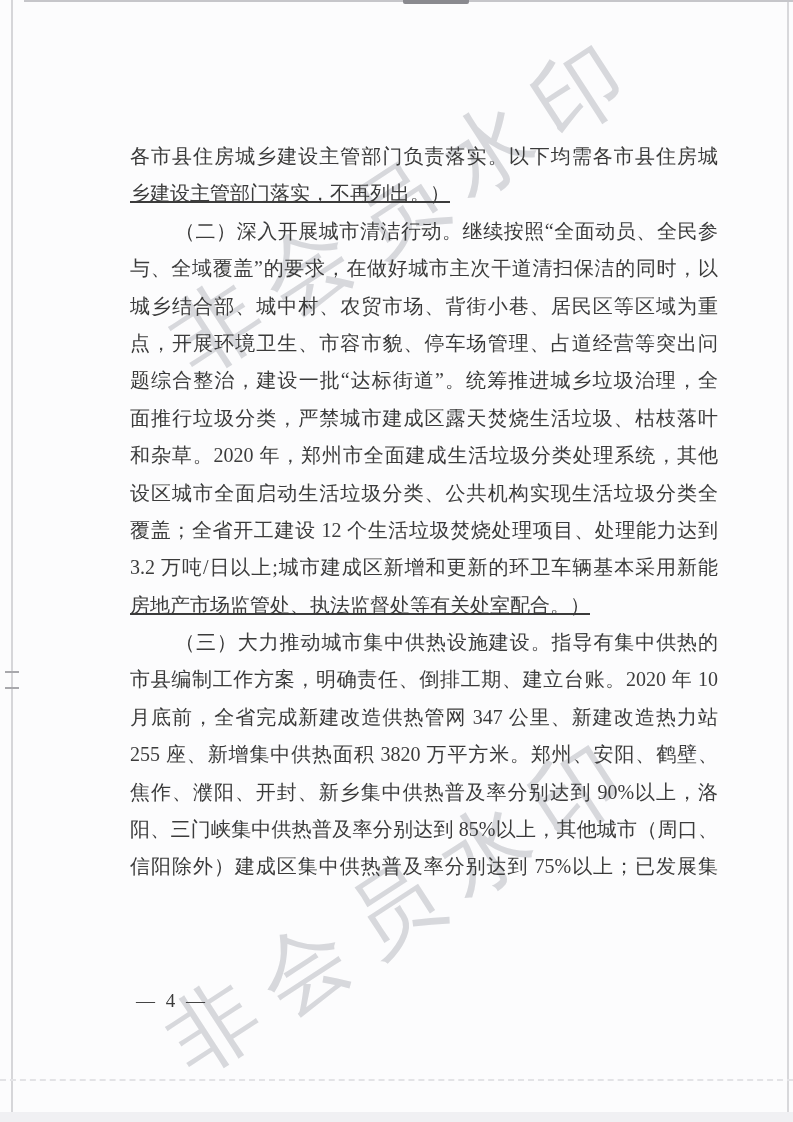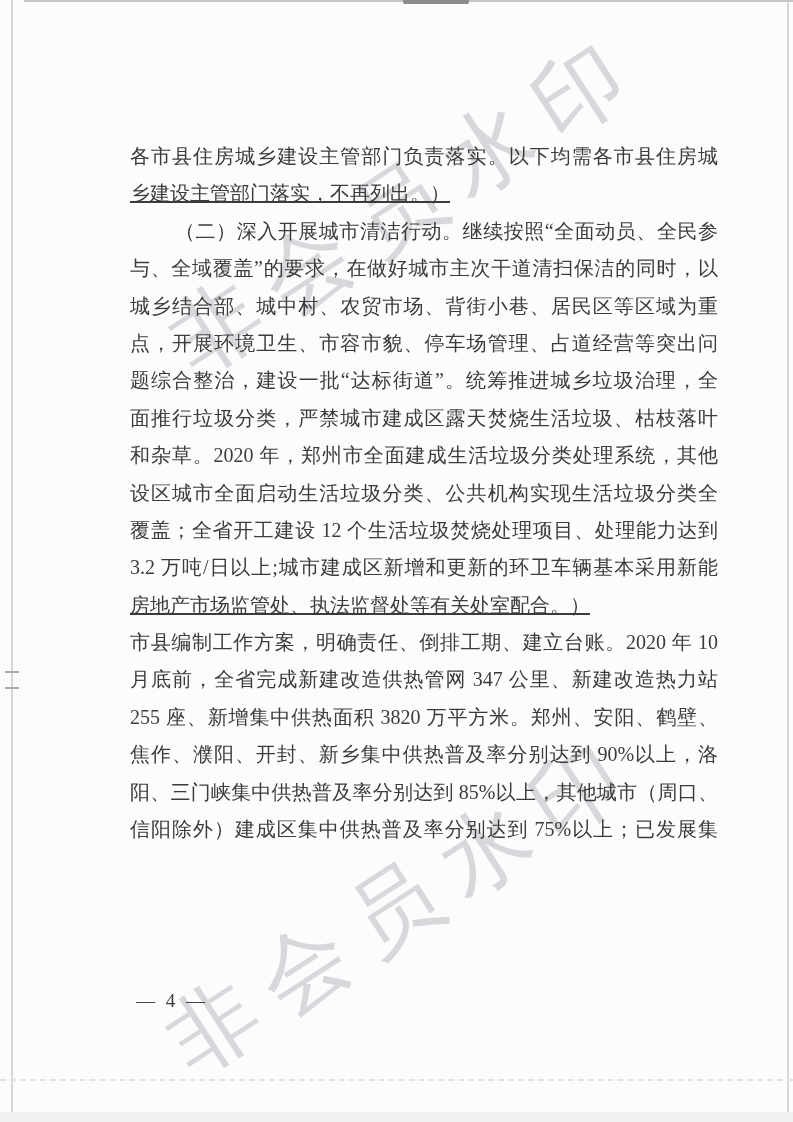--- a/index.html
+++ b/index.html
@@ -110,20 +110,21 @@
       <div class="line">与、全域覆盖”的要求，在做好城市主次干道清扫保洁的同时，以</div>
       <div class="line">城乡结合部、城中村、农贸市场、背街小巷、居民区等区域为重</div>
       <div class="line">点，开展环境卫生、市容市貌、停车场管理、占道经营等突出问</div>
       <div class="line">题综合整治，建设一批“达标街道”。统筹推进城乡垃圾治理，全</div>
       <div class="line">面推行垃圾分类，严禁城市建成区露天焚烧生活垃圾、枯枝落叶</div>
       <div class="line">和杂草。2020 年，郑州市全面建成生活垃圾分类处理系统，其他</div>
       <div class="line">设区城市全面启动生活垃圾分类、公共机构实现生活垃圾分类全</div>
       <div class="line">覆盖；全省开工建设 12 个生活垃圾焚烧处理项目、处理能力达到</div>
       <div class="line">3.2 万吨/日以上;城市建成区新增和更新的环卫车辆基本采用新能</div>
       <div class="line para-end">房地产市场监管处、执法监督处等有关处室配合。）</div>
+      <div class="line indent">（三）大力推动城市集中供热设施建设。指导有集中供热的</div>
       <div class="line">市县编制工作方案，明确责任、倒排工期、建立台账。2020 年 10</div>
       <div class="line">月底前，全省完成新建改造供热管网 347 公里、新建改造热力站</div>
       <div class="line">255 座、新增集中供热面积 3820 万平方米。郑州、安阳、鹤壁、</div>
       <div class="line">焦作、濮阳、开封、新乡集中供热普及率分别达到 90%以上，洛</div>
       <div class="line">阳、三门峡集中供热普及率分别达到 85%以上，其他城市（周口、</div>
       <div class="line">信阳除外）建成区集中供热普及率分别达到 75%以上；已发展集</div>
     </div>
 
   <div class="page-number">— 4 —</div>
 

